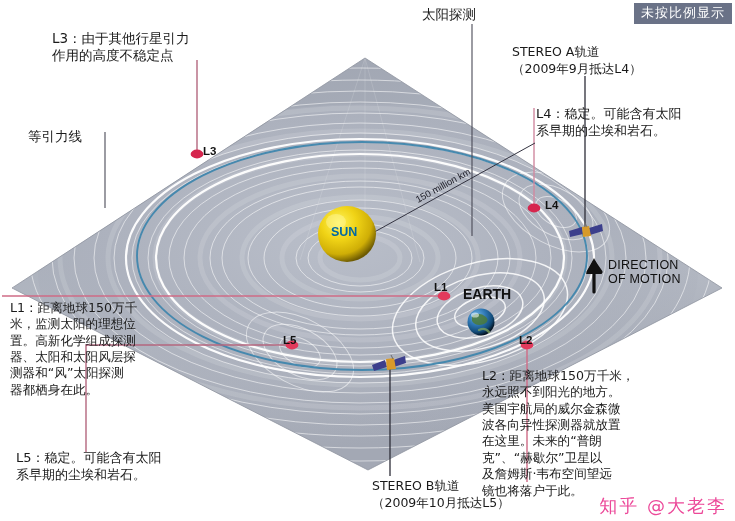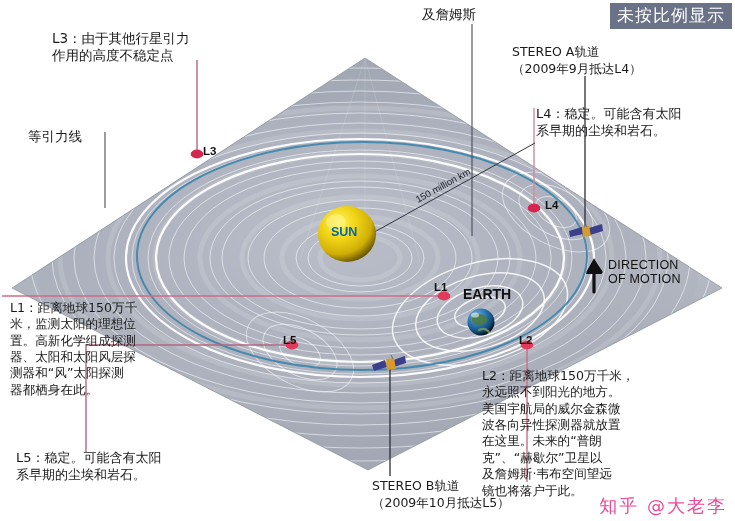--- a/index.html
+++ b/index.html
@@ -28,21 +28,21 @@
   #lbl-stereoB{left:372px;top:478px;width:250px;font-size:12.5px;line-height:1.35;}
 
   
   #dirmotion{position:absolute;left:608px;top:258px;font-size:12.5px;
              line-height:1.12;color:#111;letter-spacing:.2px;}
 
   
   #badge{
     position:absolute;right:3px;top:3px;
     background:#6a7287;color:#ffffff;
-    font-size:17px;padding:1px 7px 2px 7px;
+    font-size:13px;padding:1px 7px 2px 7px;
     letter-spacing:1px;
   }
 
   
   .plabel{position:absolute;font-size:11.5px;font-weight:bold;color:#111;text-align:center;}
   #pl-l3{left:203px;top:145px;}
   #pl-l4{left:545px;top:199px;}
   #pl-l1{left:434px;top:281px;}
   #pl-l5{left:283px;top:334px;}
   #pl-l2{left:519px;top:334px;}
@@ -214,21 +214,21 @@
       <path d="M594,292 L594,266 M594,262 L588,272 M594,262 L601,272" stroke="#111" stroke-width="3.2" fill="none" stroke-linecap="round"></path>
       <polygon points="594,258 586,274 602,274" fill="#111"></polygon>
     </g>
   </svg>
 
   <div class="txt cjk" id="lbl-l3">L3：由于其他行星引力
 作用的高度不稳定点</div>
 
   <div class="txt cjk" id="lbl-equi">等引力线</div>
 
-  <div class="txt cjk" id="lbl-earthorbit">及詹姆斯</div>
+  <div class="txt cjk" id="lbl-earthorbit">太阳探测</div>
 
   <div class="txt cjk" id="lbl-stereoA">STEREO A轨道
 （2009年9月抵达L4）</div>
 
   <div class="txt cjk" id="lbl-l4txt">L4：稳定。可能含有太阳
 系早期的尘埃和岩石。</div>
 
   <div class="txt cjk" id="lbl-l1txt">L1：距离地球150万千
 米，监测太阳的理想位
 置。高新化学组成探测

